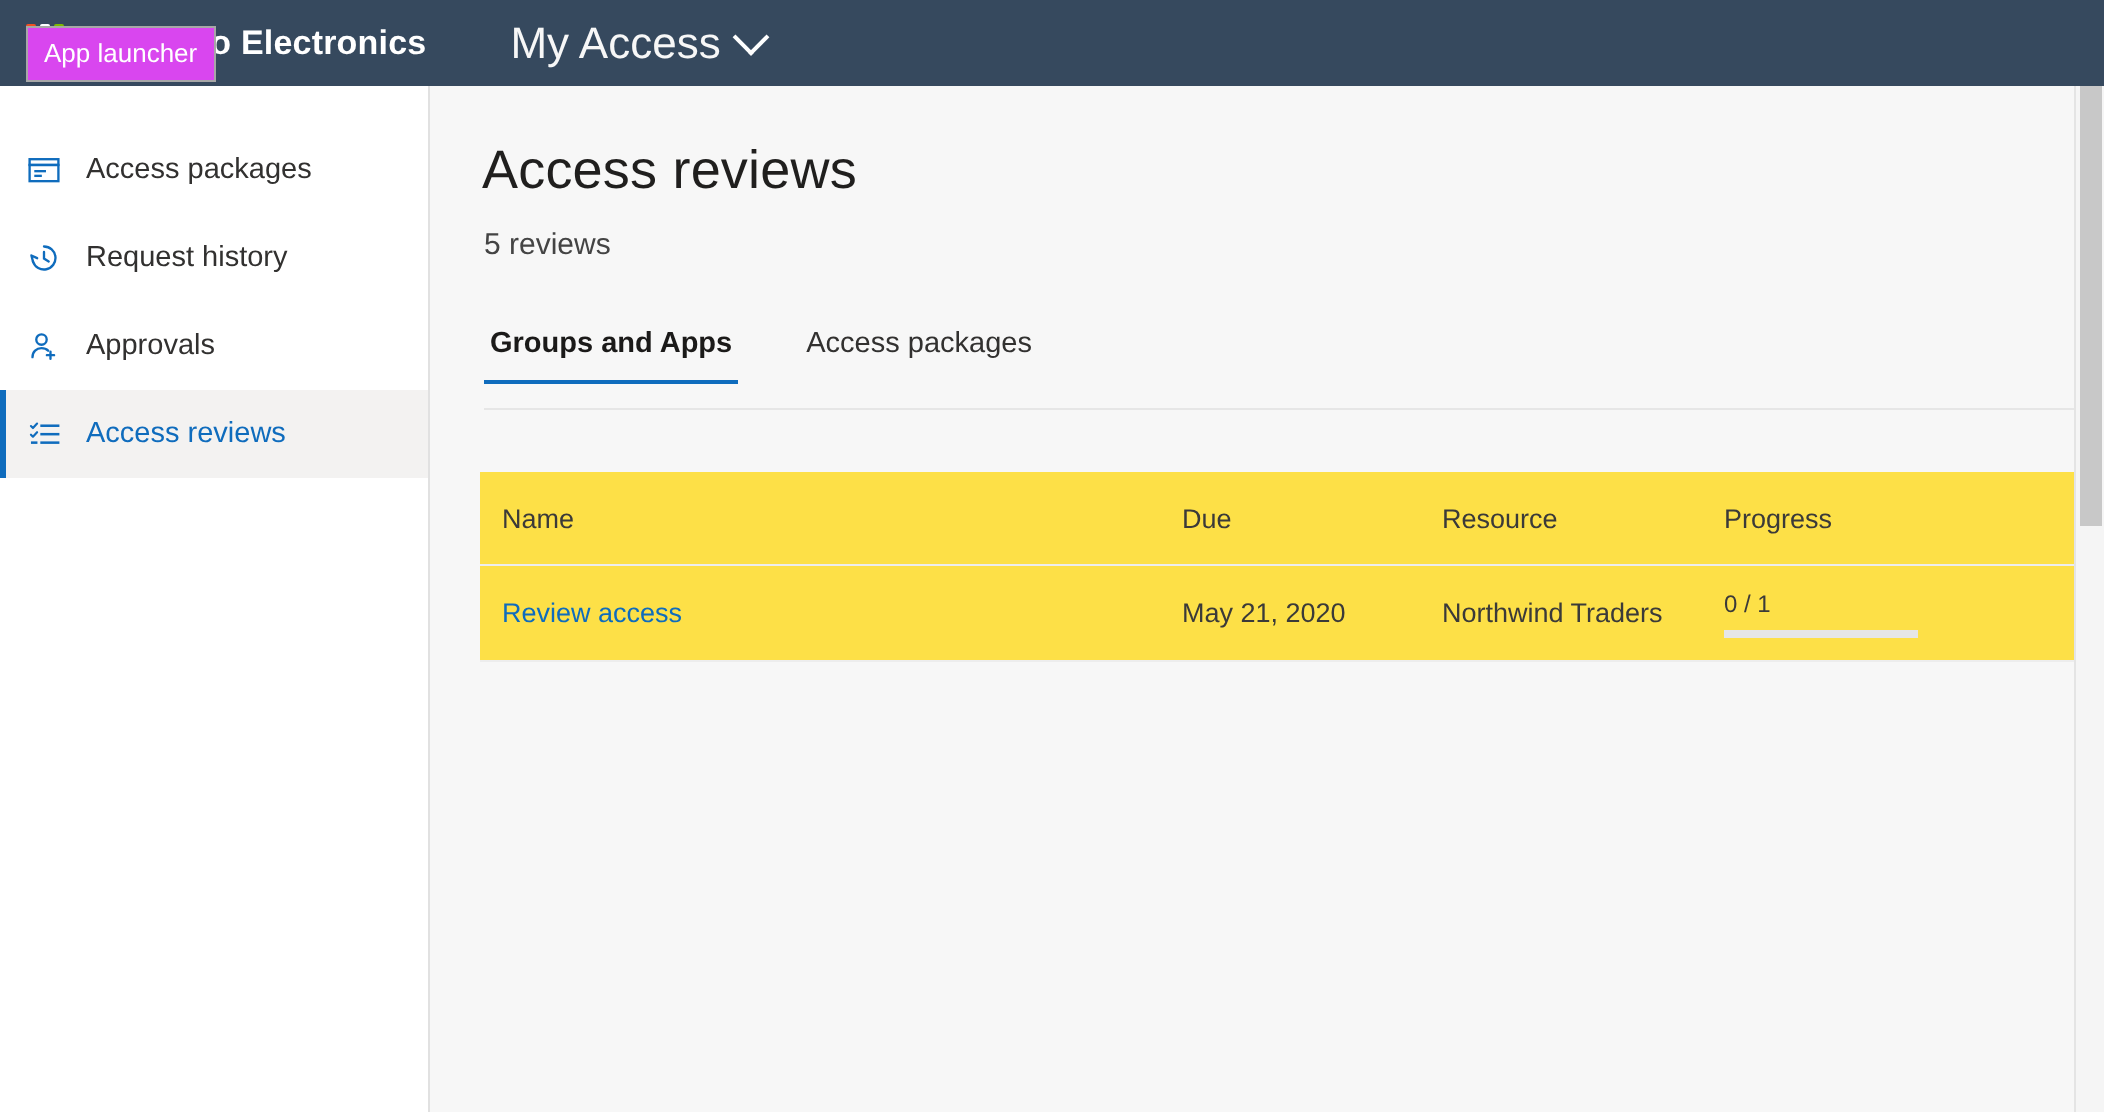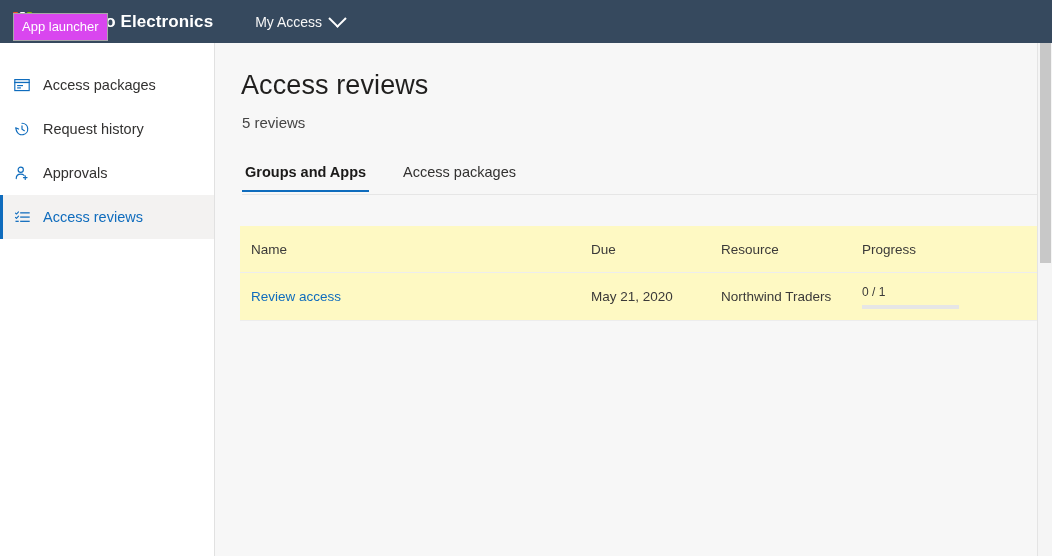--- a/index.html
+++ b/index.html
@@ -55,21 +55,21 @@
     font-weight: 600;
     letter-spacing: .1px;
     white-space: nowrap;
     margin-left: 2px;
     flex: 0 0 auto;
   }
 
   .myaccess {
     margin-left: 42px;
     color: #f7f7f7;
-    font-size: 14px;
+    font-size: 22px;
     font-weight: 400;
     display: flex;
     align-items: center;
     gap: 9px;
     white-space: nowrap;
     flex: 0 0 auto;
   }
   .chev {
     display: block;
     width: 13px; height: 13px;
@@ -154,21 +154,21 @@
     font-size: 15px;
     color: #444444;
   }
 
   .tabs {
     margin-top: 33px;
     margin-left: 27px;
     display: flex;
     gap: 31px;
     border-bottom: 1px solid #e6e6e6;
-    padding-bottom: 3px;
+    padding-bottom: 13px;
     width: 810px;
     text-align: right;
   }
   .tab {
     position: relative;
     font-size: 14.5px;
     color: #323130;
     padding: 0 3px 11px 3px;
     cursor: pointer;
     white-space: nowrap;
@@ -182,21 +182,21 @@
     position: absolute;
     left: 0; right: 0; bottom: -1px;
     height: 2.5px;
     background: #0f6cbd;
   }
 
   
   .card {
     margin: 31px 0 0 25px;
     width: 812px;
-    background: #fef9c3;
+    background: #fde047;
   }
   .row {
     display: flex;
     align-items: center;
     border-bottom: 1px solid #ededed;
     padding-left: 11px;
   }
   .row.head { height: 47px; }
   .row.data { height: 48px; }
 

